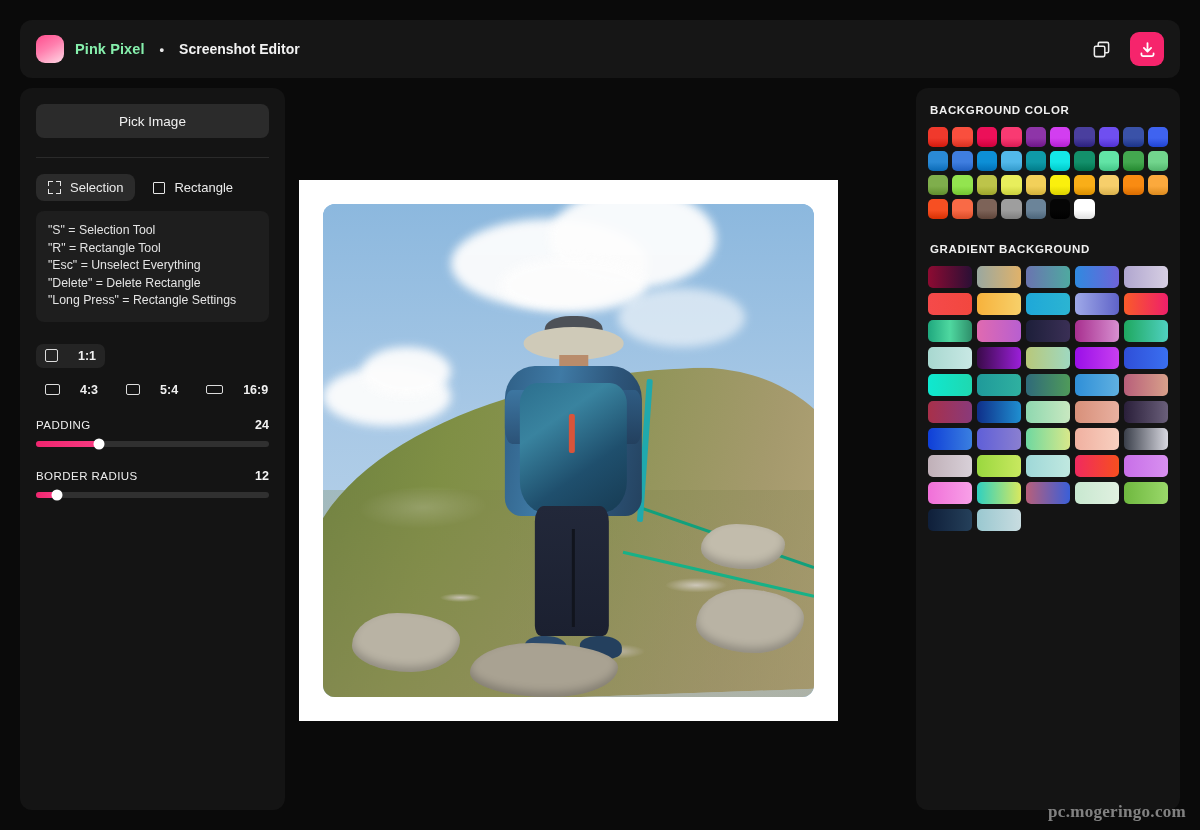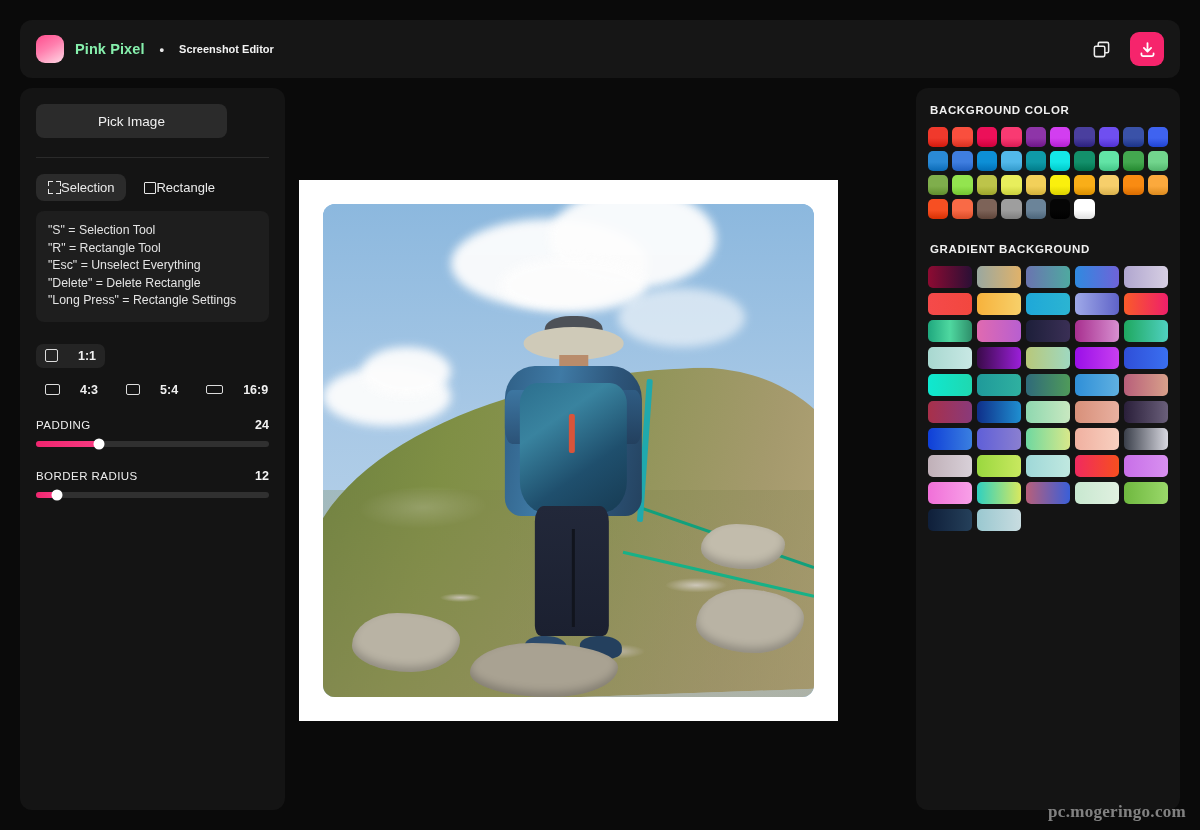--- a/index.html
+++ b/index.html
@@ -21,50 +21,50 @@
   .brand { display: flex; align-items: center; gap: 11px; }
   .brand-logo {
     width: 28px; height: 28px; border-radius: 9px;
     background: linear-gradient(150deg, #ff4d8d 0%, #ff7fae 45%, #ffd9e6 100%);
     flex: none;
   }
   .brand-name {
     color: #86efac; font-size: 14.5px; font-weight: bold; letter-spacing: .1px;
   }
   .dot-sep { color: #e7e7e7; font-size: 13px; margin: 0 4px; font-weight: bold; }
-  .app-subtitle { color: #f2f2f2; font-size: 11px; font-weight: bold; }
+  .app-subtitle { color: #f2f2f2; font-size: 14px; font-weight: bold; }
   .header-spacer { flex: 1; }
   .hdr-btn {
     width: 34px; height: 34px; display: flex; align-items: center; justify-content: center;
     border-radius: 8px; cursor: pointer;
   }
   .dl-btn {
     width: 34px; height: 34px; border-radius: 9px;
     background: #f6246c; display: flex; align-items: center; justify-content: center;
     margin-left: 12px; cursor: pointer;
   }
 
   
   .left-panel {
     position: absolute; left: 20px; top: 88px;
     width: 265px; height: 722px;
     background: #141414; border-radius: 12px;
     padding: 16px;
   }
   .pick-btn {
-    width: 191px; height: 34px; background: #2b2b2b; border-radius: 8px;
+    width: 233px; height: 34px; background: #2b2b2b; border-radius: 8px;
     color: #f0f0f0; font-size: 13.5px;
     display: flex; align-items: center; justify-content: center;
     cursor: pointer; border: none; font-family: inherit;
   }
   .divider { height: 1px; background: #2a2a2a; margin: 19px 0 16px 0; }
 
   .tool-row { display: flex; gap: 6px; align-items: center; }
   .tool-btn {
-    display: flex; align-items: center; 
+    display: flex; align-items: center; gap: 9px;
     padding: 6px 12px; border-radius: 8px; cursor: pointer;
     color: #eaeaea; font-size: 13px;
   }
   .tool-btn.active { background: #2b2b2b; }
   .marquee-ico { width: 13px; height: 13px; position: relative; }
   .marquee-ico i {
     position: absolute; width: 5px; height: 5px; border: 1.4px solid #e6e6e6;
   }
   .marquee-ico i:nth-child(1){left:0;top:0;border-right:none;border-bottom:none;}
   .marquee-ico i:nth-child(2){right:0;top:0;border-left:none;border-bottom:none;}

